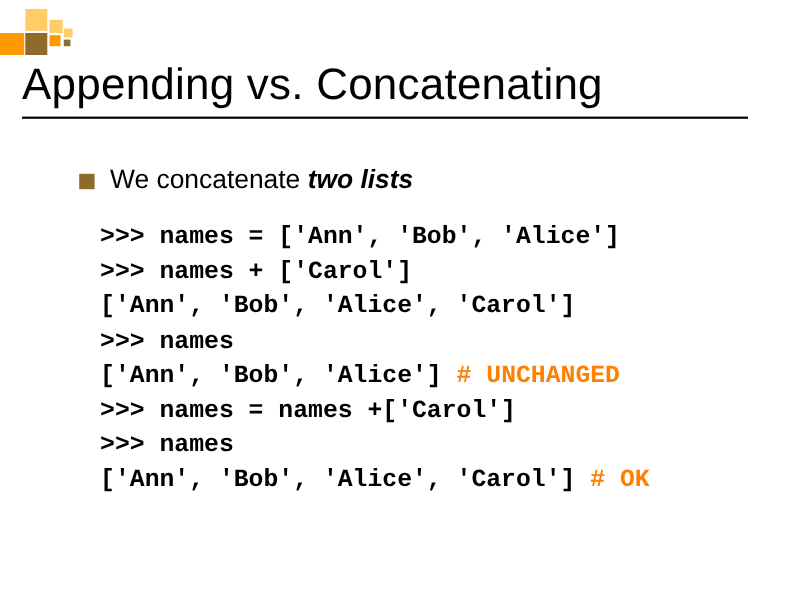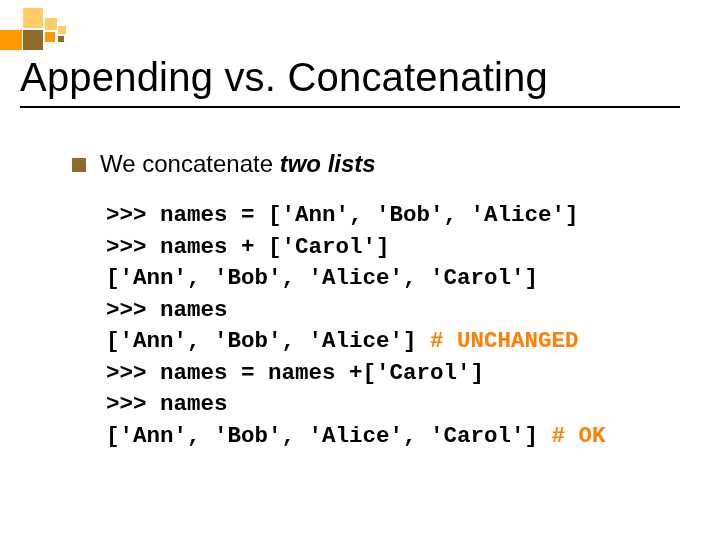--- a/index.html
+++ b/index.html
@@ -59,21 +59,21 @@
     height: 14px;
     background: #8f6b2b;
     margin-top: 8px;
     flex: 0 0 14px;
   }
   .bullet-text .emph {
     font-style: italic;
     font-weight: bold;
   }
   .code {
-    margin-left: 34px;
+    margin-left: 19px;
     font-family: "Courier New", Courier, monospace;
     font-size: 22.5px;
     font-weight: bold;
     line-height: 1.4;
     white-space: pre;
     color: #000;
   }
   .code .comment {
     color: #ff7f00;
   }

